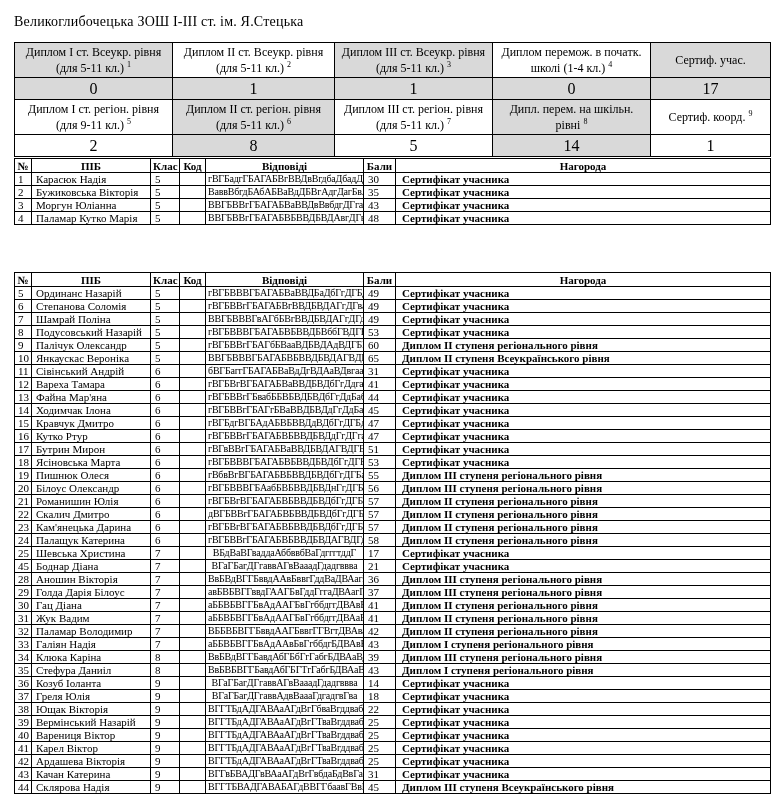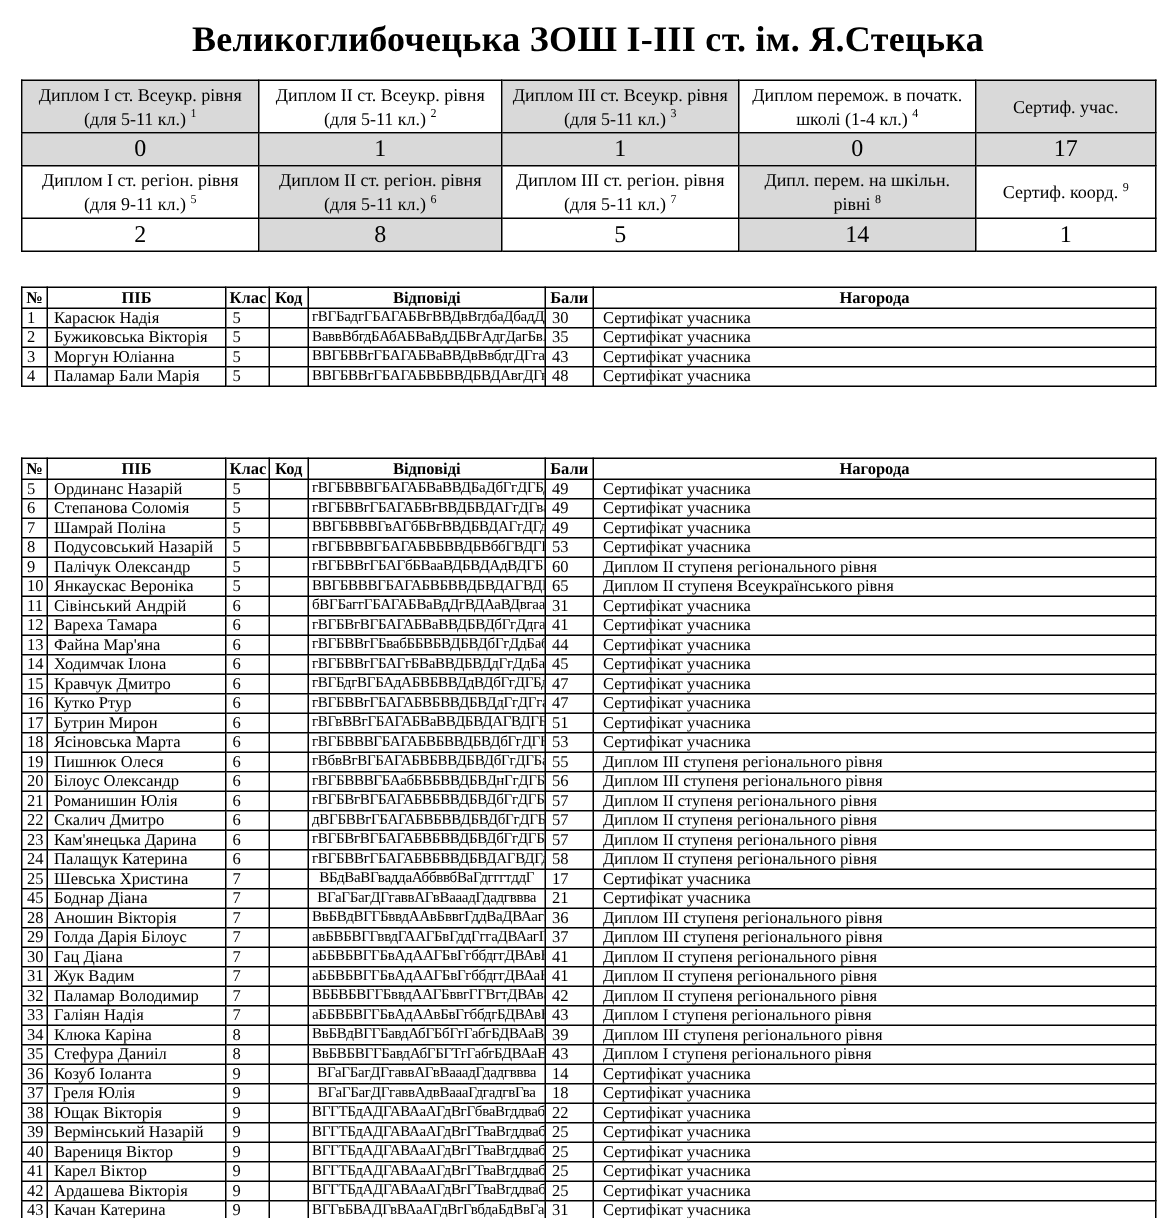--- a/index.html
+++ b/index.html
@@ -2,29 +2,29 @@
 <html><head>
 <meta charset="utf-8">
 <style>
   html,body{margin:0;padding:0;background:#fff;}
   body{
     width:784px;height:812px;overflow:hidden;
     font-family:"Liberation Serif", serif;color:#000;
   }
   .page{padding:0 14px;}
   h1.title{
-    text-align:center;font-size:24px;font-weight:bold;
+    text-align:left;font-size:14px;font-weight:normal;
     margin:14px 0 12px 0;letter-spacing:0.2px;
   }
   table{border-collapse:collapse;width:756px;table-layout:fixed;}
   td,th{border:1px solid #000;overflow:hidden;}
   .shaded{background:#d9d9d9;}
 
   
-  table.summary{margin-bottom:23px;border:1.5px solid #000;}
+  table.summary{margin-bottom:1px;border:1.5px solid #000;}
   .summary td{text-align:center;vertical-align:middle;}
   .sum-head td{
     font-size:12px;line-height:1.2;height:32px;padding:1px 5px;
     white-space:normal;
   }
   .sum-head sup{font-size:8px;}
   .sum-val td{font-size:16px;height:21px;padding:0;}
 
   
   table.results{border:1.5px solid #000;}
@@ -35,21 +35,21 @@
   }
   .results td{
     font-size:11px;height:12px;line-height:12px;
     padding:0 2px;white-space:nowrap;vertical-align:middle;
   }
   .results td.col-num{padding-left:3px;}
   .results td.col-name{padding-left:4px;}
   .results td.col-grade{padding-left:4px;}
   .results td.col-answers{text-align:center;font-size:10px;letter-spacing:-0.2px;}
   .results td.col-score{padding-left:4px;}
-  .results td.col-award{padding-left:6px;}
+  .results td.col-award{padding-left:6px;font-weight:bold;}
 </style>
 </head>
 <body>
 
 <div class="page">
 
   <h1 class="title">Великоглибочецька ЗОШ І-ІІІ ст. ім. Я.Стецька</h1>
 
   <table class="summary">
     <colgroup>
@@ -135,21 +135,21 @@
           <td class="col-num">3</td>
           <td class="col-name">Моргун Юліанна</td>
           <td class="col-grade">5</td>
           <td class="col-code"></td>
           <td class="col-answers">ВВГБВВгГБАГАБВаВВДвВвбдгДГгаДА</td>
           <td class="col-score">43</td>
           <td class="col-award">Сертифікат учасника</td>
         </tr>
         <tr>
           <td class="col-num">4</td>
-          <td class="col-name">Паламар Бали Марія</td>
+          <td class="col-name">Паламар Кутко Марія</td>
           <td class="col-grade">5</td>
           <td class="col-code"></td>
           <td class="col-answers">ВВГБВВгГБАГАБВБВВДБВДАвгДГвдвА</td>
           <td class="col-score">48</td>
           <td class="col-award">Сертифікат учасника</td>
         </tr>
       </tbody>
   </table>
 
   <table class="results t2">

